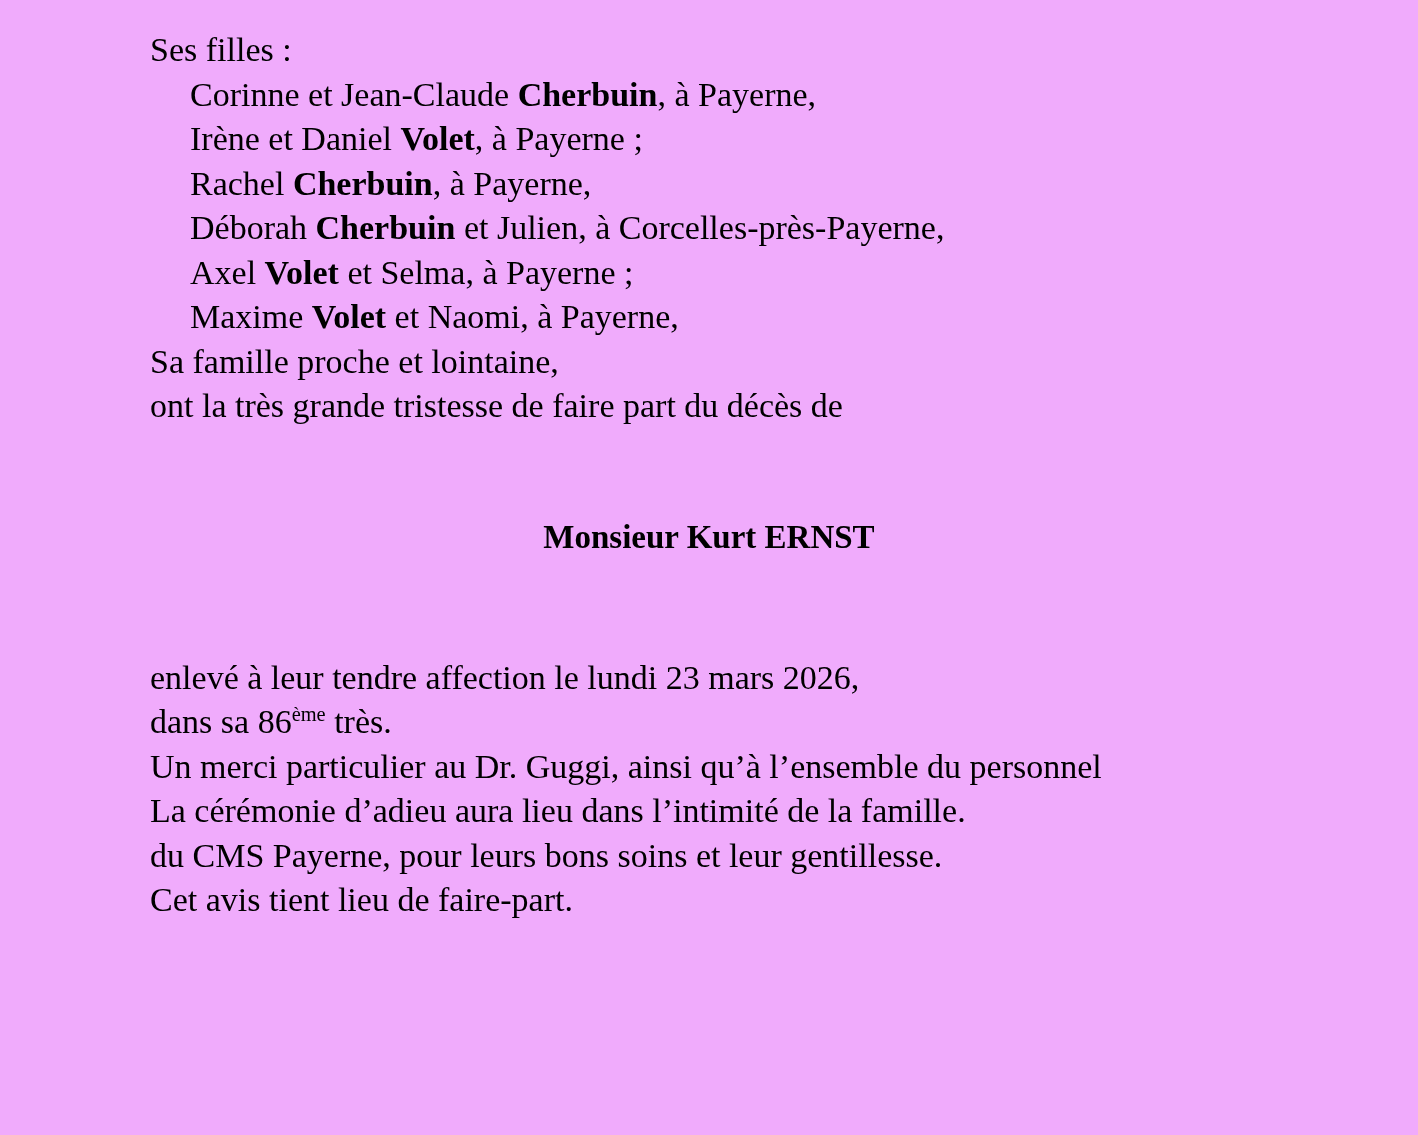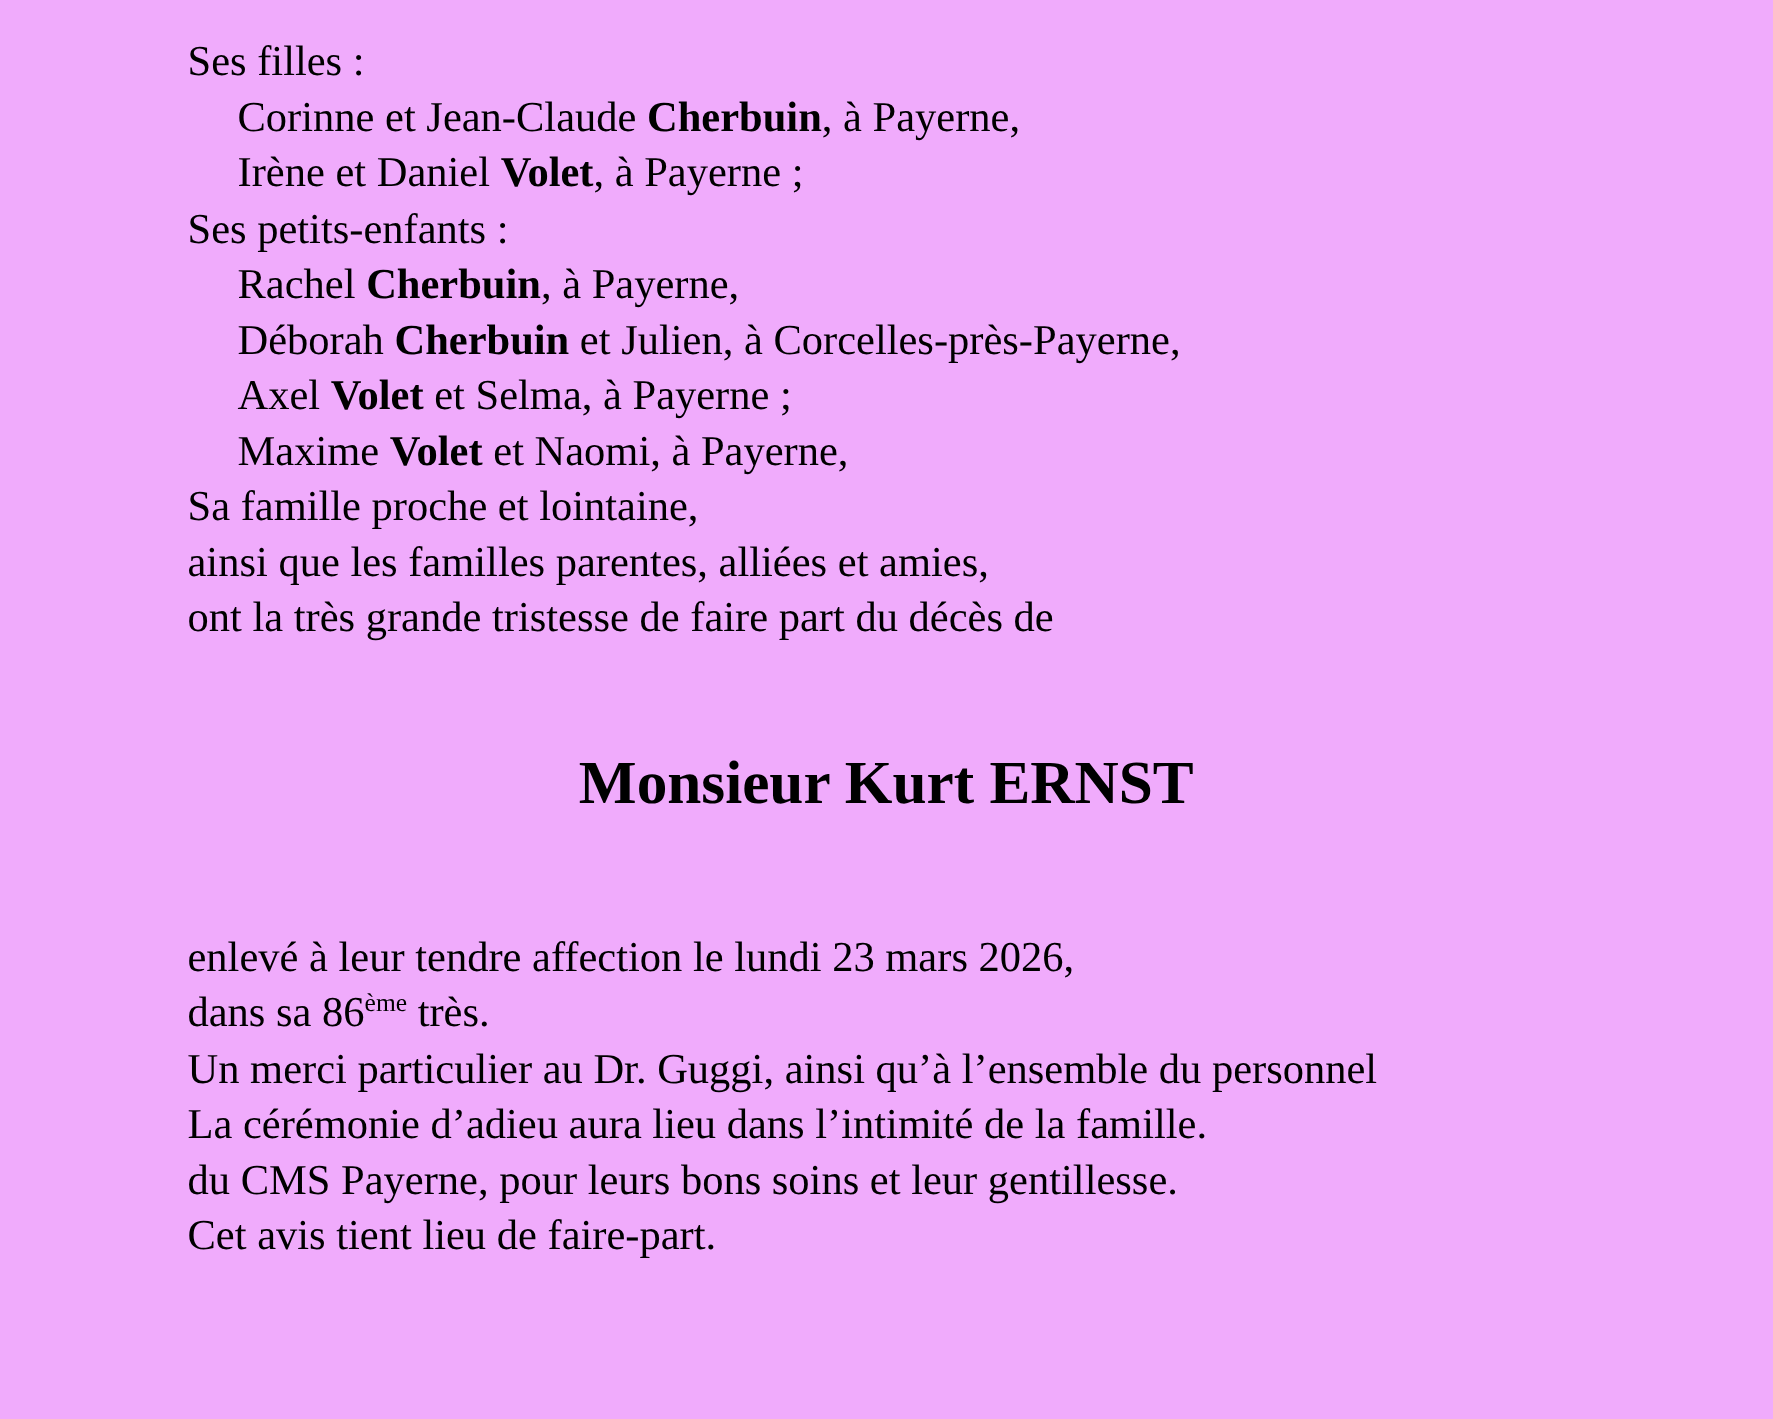--- a/index.html
+++ b/index.html
@@ -36,45 +36,43 @@
     font-weight: bold;
   }
   sup {
     font-size: 0.60em;
     line-height: 0;
     vertical-align: super;
   }
   .heading {
     text-align: center;
     font-weight: bold;
-    font-size: 49px;
+    font-size: 33px;
     line-height: 60px;
     margin: 78px 0 0 0;
     white-space: nowrap;
   }
   .details {
     margin-top: 89px;
   }
 </style>
 </head>
 <body>
 
 <div class="page">
   <div class="content">
     <div class="block">
         <div class="line"><span>Ses filles :</span></div>
         <div class="line indent"><span>Corinne et Jean-Claude </span><span class="bold">Cherbuin</span><span>, à Payerne,</span></div>
         <div class="line indent"><span>Irène et Daniel </span><span class="bold">Volet</span><span>, à Payerne ;</span></div>
-        <div class="line"><span>Ses petits-enfants :</span></div>
         <div class="line indent"><span>Rachel </span><span class="bold">Cherbuin</span><span>, à Payerne,</span></div>
         <div class="line indent"><span>Déborah </span><span class="bold">Cherbuin</span><span> et Julien, à Corcelles-près-Payerne,</span></div>
         <div class="line indent"><span>Axel </span><span class="bold">Volet</span><span> et Selma, à Payerne ;</span></div>
         <div class="line indent"><span>Maxime </span><span class="bold">Volet</span><span> et Naomi, à Payerne,</span></div>
         <div class="line"><span>Sa famille proche et lointaine,</span></div>
-        <div class="line"><span>ainsi que les familles parentes, alliées et amies,</span></div>
         <div class="line"><span>ont la très grande tristesse de faire part du décès de</span></div>
       </div>
     <h1 class="heading">Monsieur Kurt ERNST</h1>
     <div class="block details">
         <div class="line"><span>enlevé à leur tendre affection le lundi 23 mars 2026,</span></div>
         <div class="line"><span>dans sa 86</span><sup>ème</sup><span> très.</span></div>
         <div class="line"><span>Un merci particulier au Dr. Guggi, ainsi qu’à l’ensemble du personnel</span></div>
         <div class="line"><span>La cérémonie d’adieu aura lieu dans l’intimité de la famille.</span></div>
         <div class="line"><span>du CMS Payerne, pour leurs bons soins et leur gentillesse.</span></div>
         <div class="line center"><span>Cet avis tient lieu de faire-part.</span></div>

